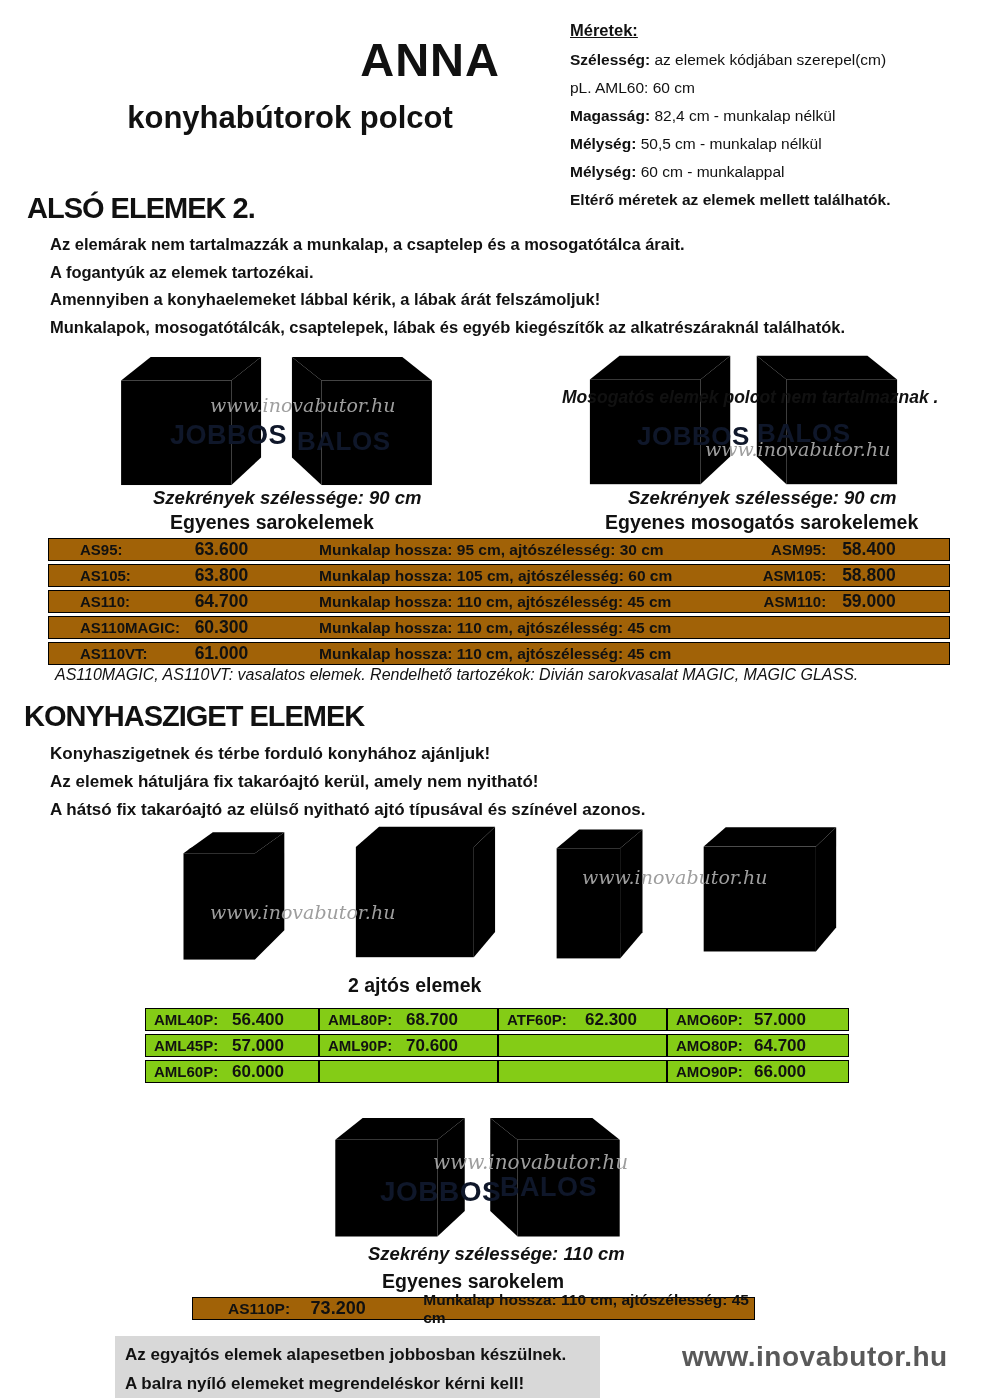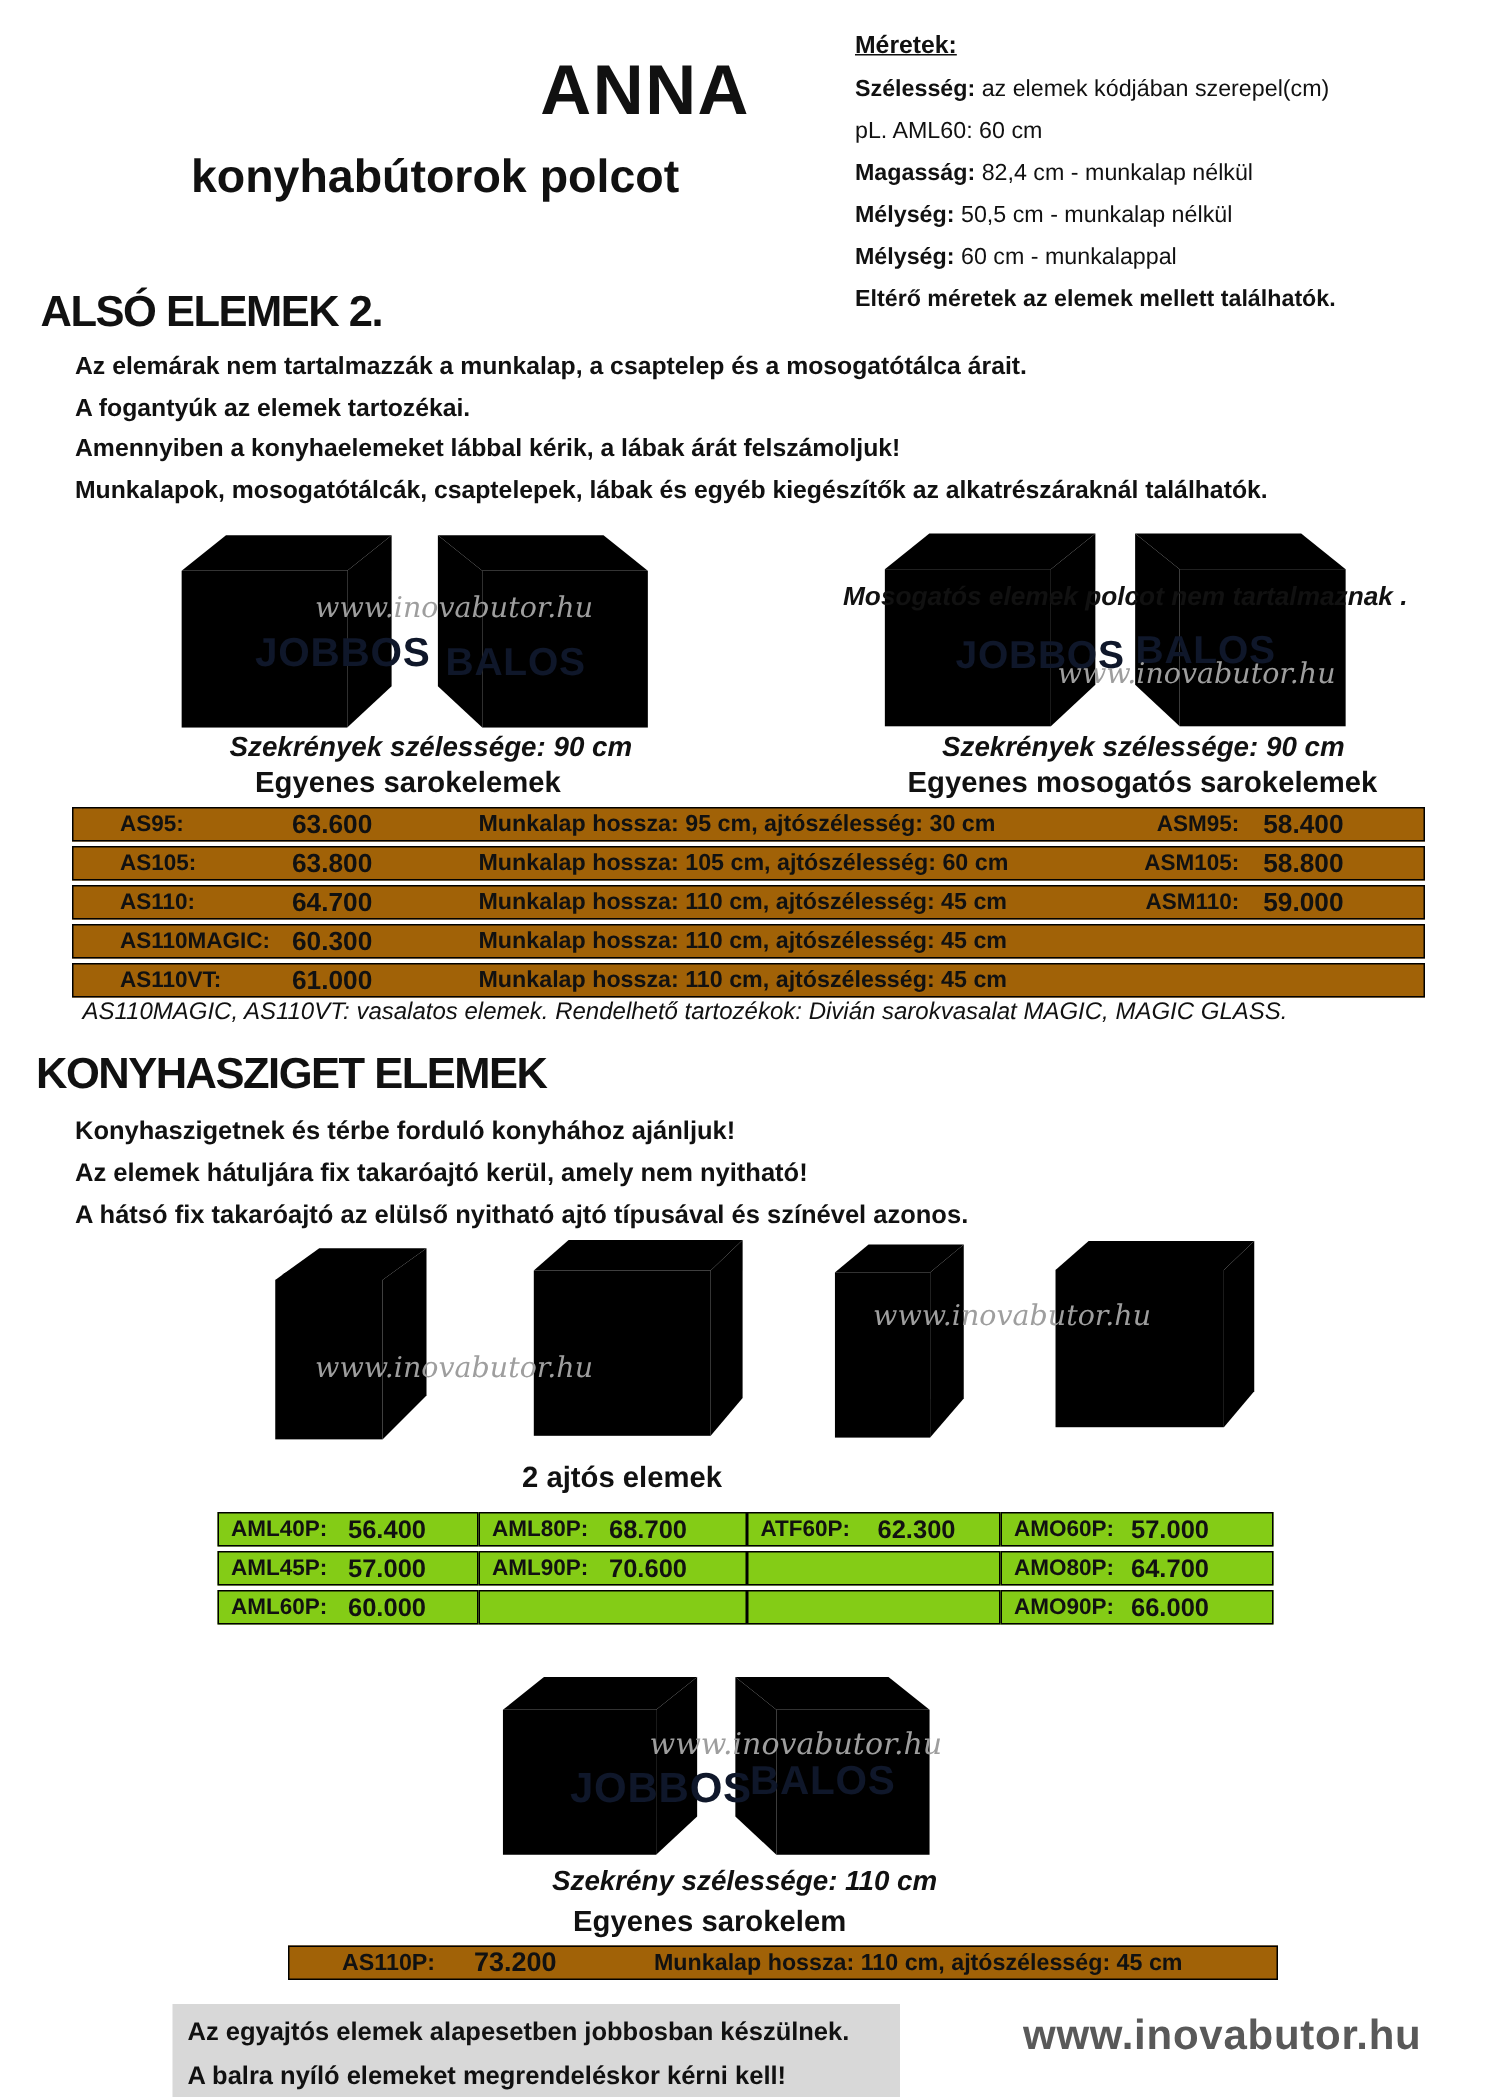--- a/index.html
+++ b/index.html
@@ -35,21 +35,21 @@
   .t1-desc{width:436px;font-weight:bold;font-size:15.5px;}
   .t1-rcode{width:86px;font-weight:bold;font-size:15px;text-align:right;}
   .t1-rprice{width:110px;padding-left:16px;font-weight:bold;font-size:17.5px;}
   .footnote{left:55px;top:666px;width:900px;font-style:italic;font-size:16px;}
   .table2{left:145px;top:1008px;width:712px;}
   .t2-row{display:flex;margin-bottom:3px;}
   .t2-cell{display:flex;align-items:center;border:1.6px solid #000;height:21px;background:#84cc16;}
   .t2-c1{width:172px;} .t2-c2{width:177px;} .t2-c3{width:167px;} .t2-c4{width:180px;}
   .t2-code{width:78px;padding-left:8px;font-weight:bold;font-size:15px;}
   .t2-price{font-weight:bold;font-size:17px;}
-  .table3{left:192px;top:1297px;width:660px;}
+  .table3{left:192px;top:1297px;width:563px;}
   .t3-code{width:88px;padding-left:14px;font-weight:bold;font-size:15.5px;}
   .t3-price{width:120px;font-weight:bold;font-size:18px;}
   .t3-desc{font-weight:bold;font-size:15.5px;}
   
   .footer-box{left:115px;top:1336px;width:485px;height:62px;background:#d8d8d8;
               font-weight:bold;font-size:17px;line-height:29px;padding:4px 10px;box-sizing:border-box;}
   .footer-site{left:682px;top:1341px;font-weight:bold;font-size:28px;color:#595959;letter-spacing:0.5px;}
 </style>
 </head>
 <body>

